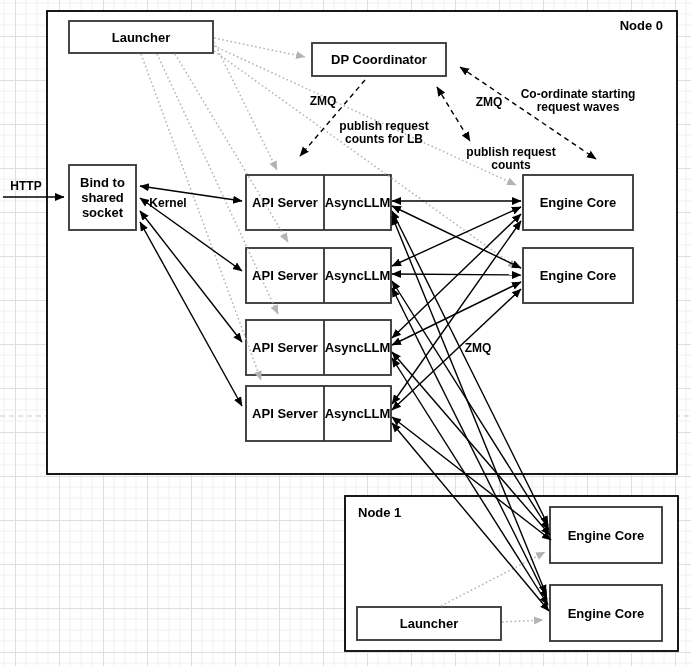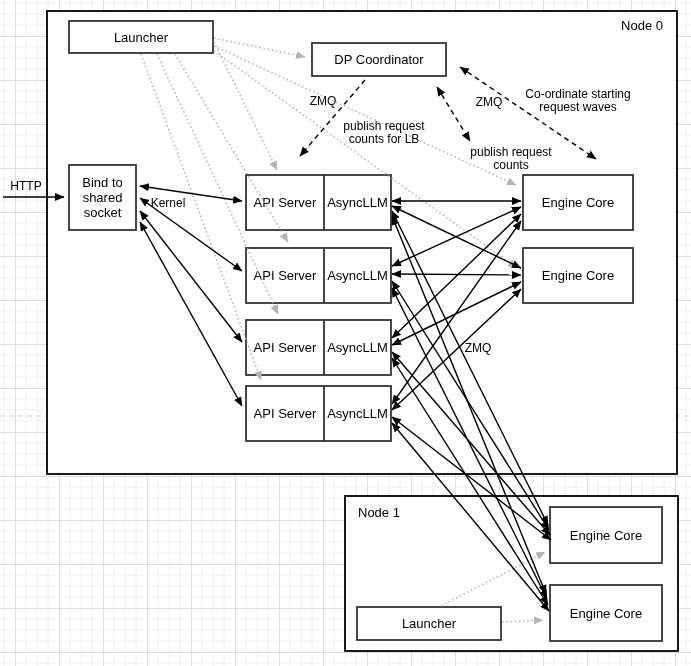--- a/index.html
+++ b/index.html
@@ -1,17 +1,17 @@
 <!DOCTYPE html>
 <html><head>
 <meta charset="utf-8">
 <style>
   html,body{margin:0;padding:0;background:#ffffff;}
   #stage{position:relative;width:691px;height:666px;overflow:hidden;
-         font-family:"Liberation Sans", sans-serif;}
+         font-family:"Liberation Sans", sans-serif;font-weight:bold;}
   svg text{font-family:"Liberation Sans", sans-serif;fill:#000000;}
   text.box-label{font-size:13px;}
   text.ann{font-size:12px;}
   text.container-label{font-size:13px;}
   line.e-solid{stroke:#000000;stroke-width:1.4;}
   line.e-dashed{stroke:#000000;stroke-width:1.4;stroke-dasharray:5 4;}
   line.e-dotted{stroke:#b3b3b3;stroke-width:1.5;stroke-dasharray:1.6 2.6;}
   rect.node-container{fill:#ffffff;stroke:#000000;stroke-width:1.8;}
   rect.inner-box{fill:#ffffff;stroke:#333333;stroke-width:1.8;}
   line.divider{stroke:#333333;stroke-width:1.8;}

